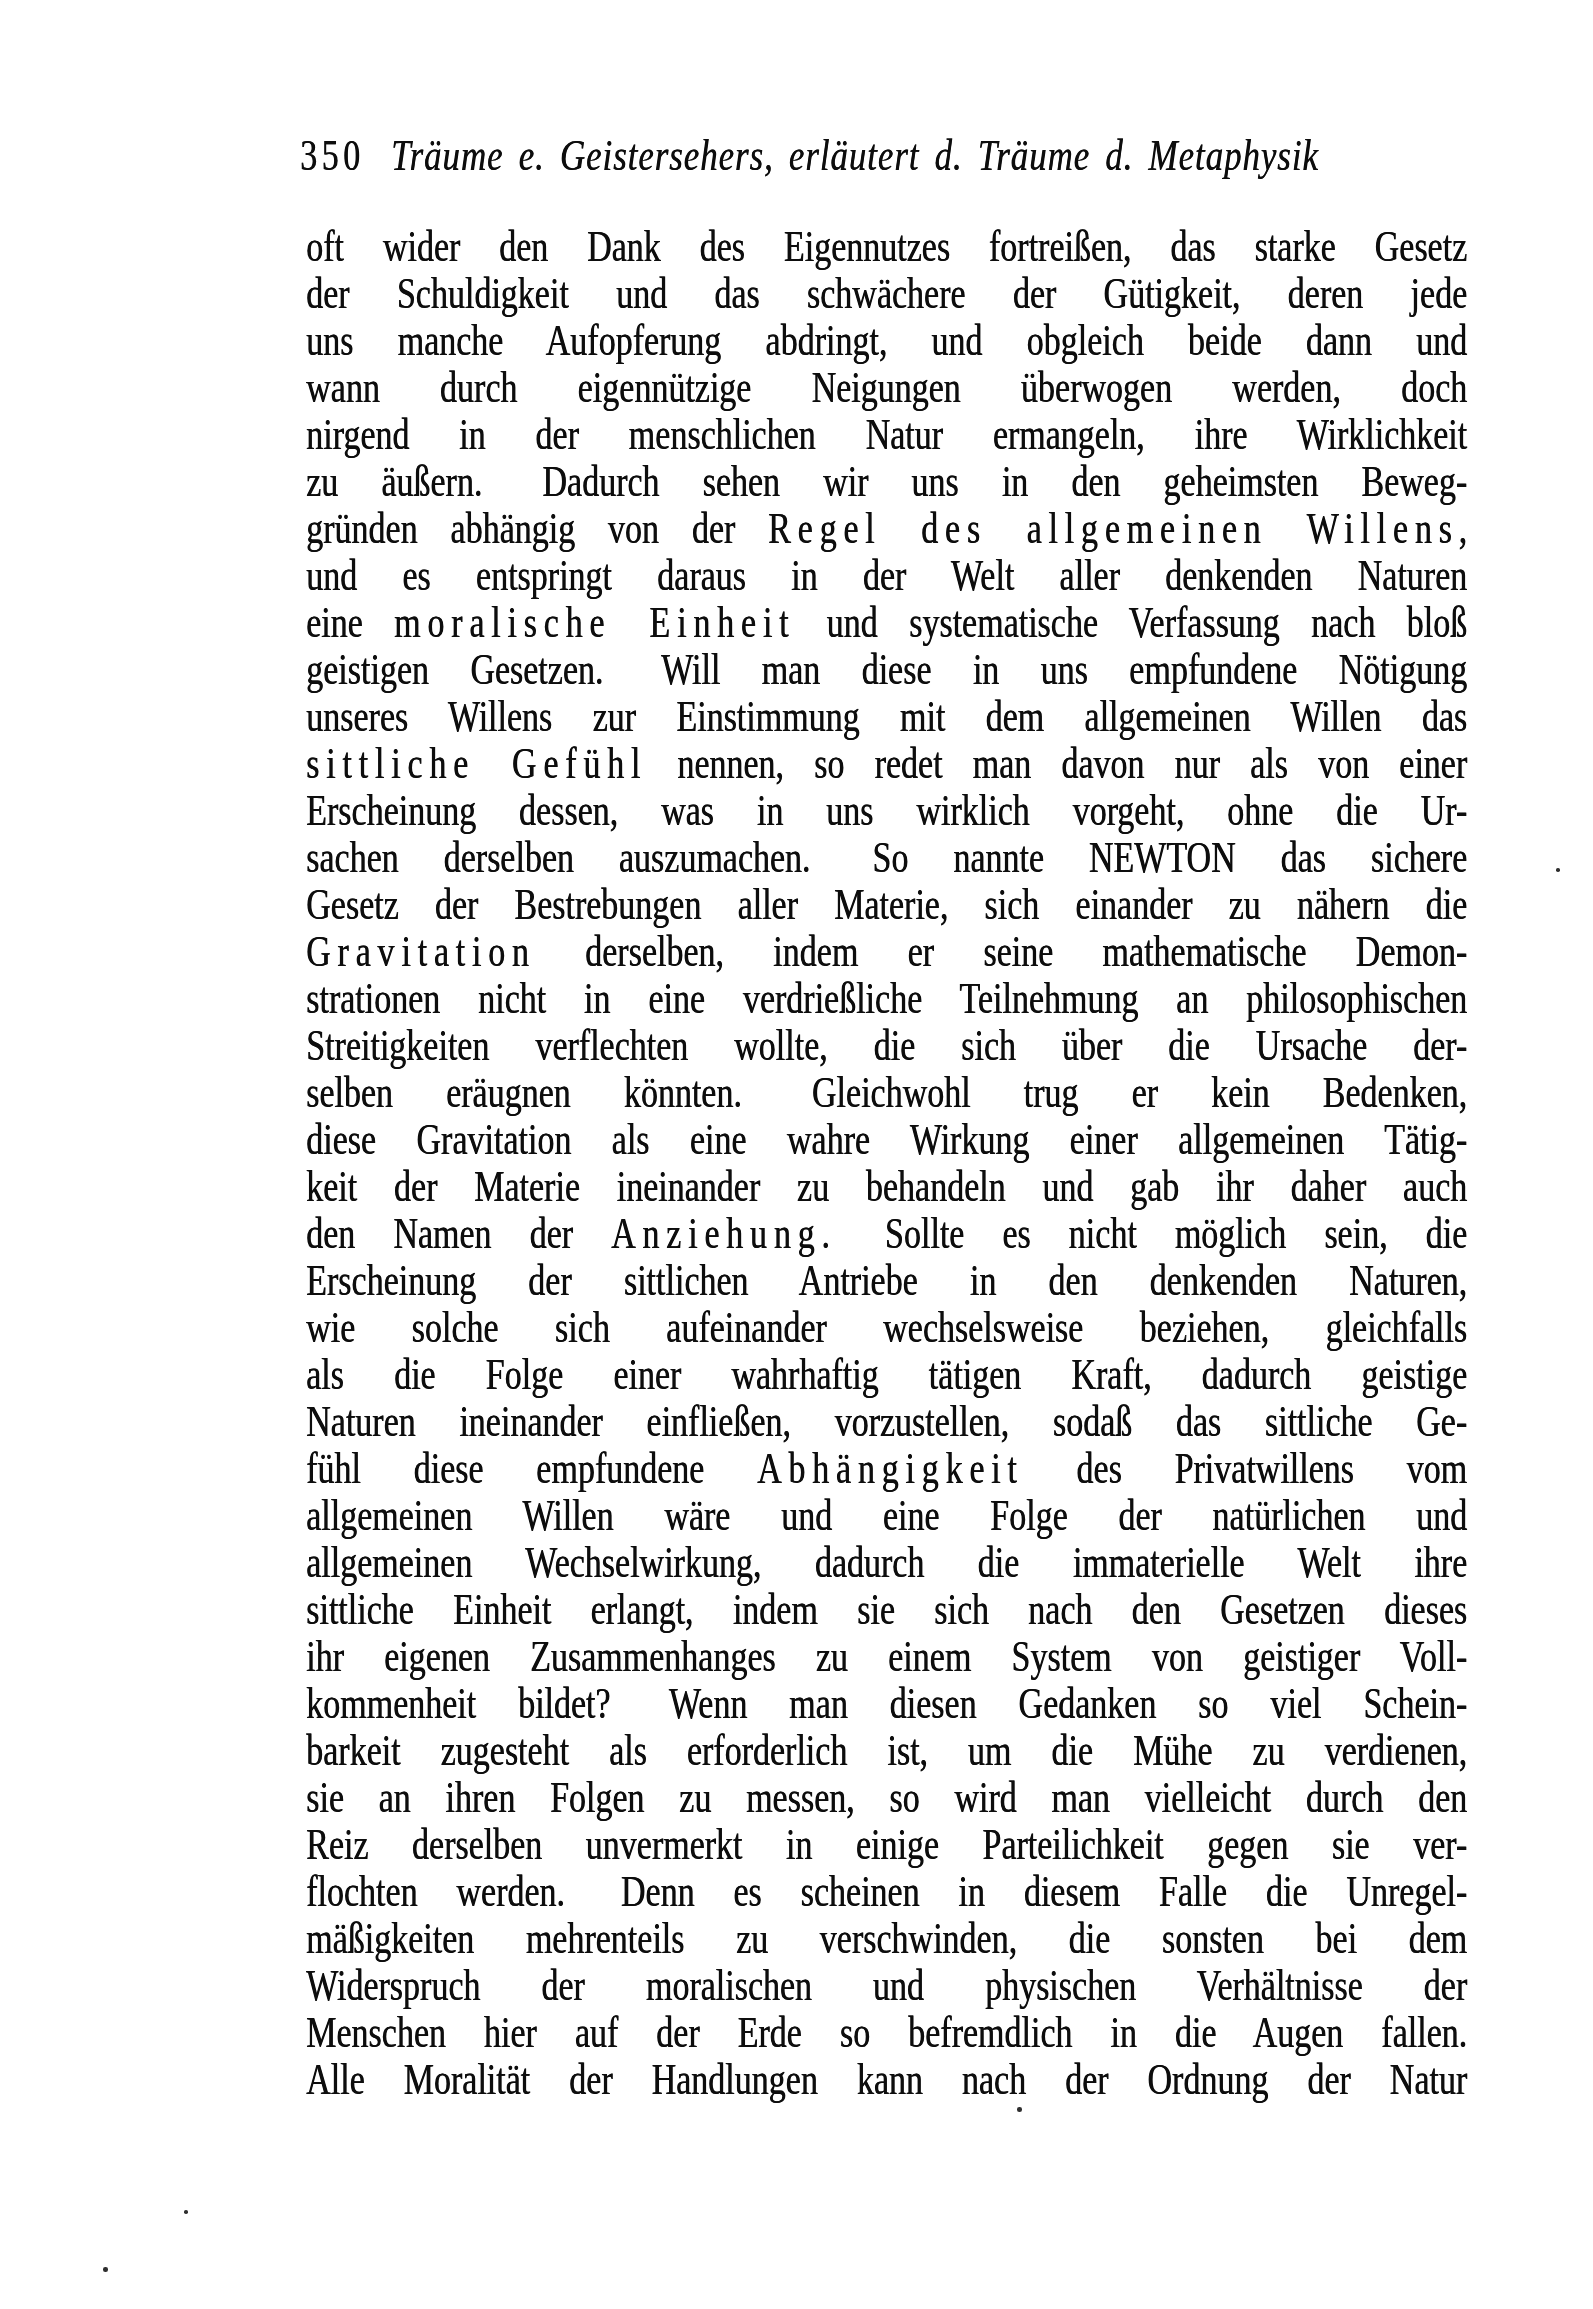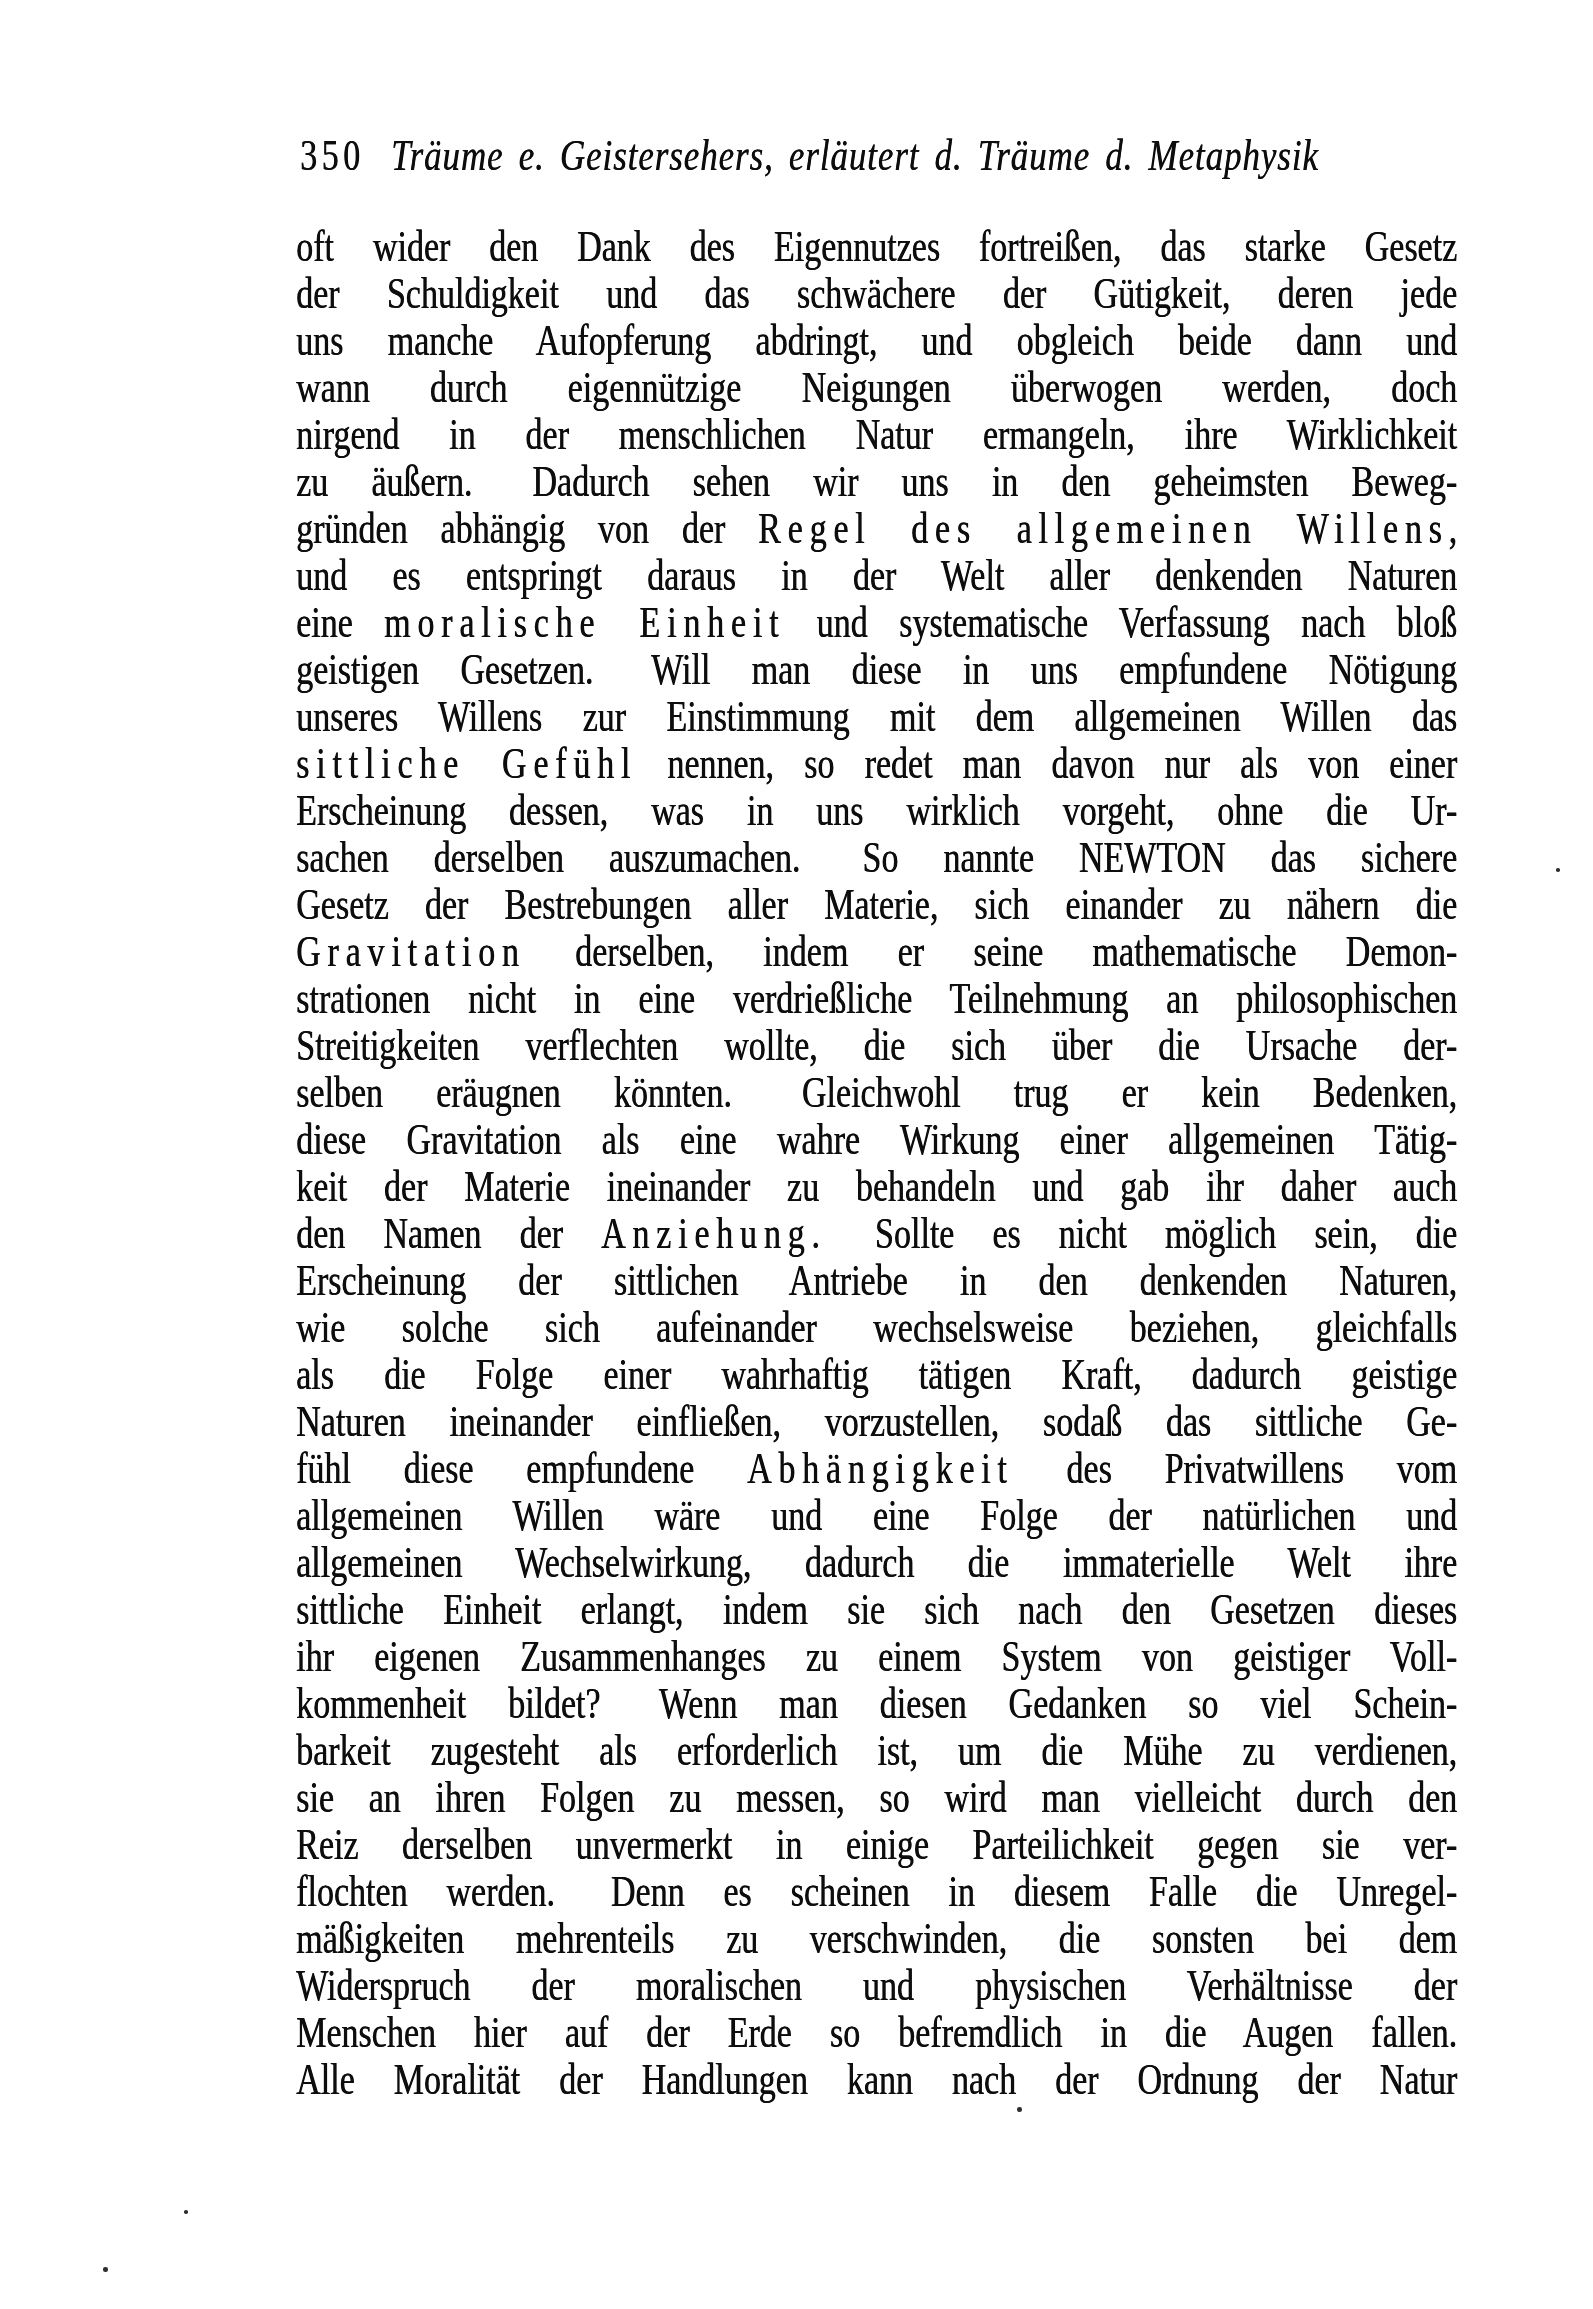--- a/index.html
+++ b/index.html
@@ -29,21 +29,21 @@
     position: absolute; left: 391px; top: 0;
     font-style: italic;
     font-size: 35px; line-height: 47px;
     letter-spacing: 0.9px; word-spacing: 5.5px;
     white-space: nowrap;
     transform: scaleY(1.28); transform-origin: 0 60%;
     text-shadow: 0.4px 0 0 currentColor;
   }
   
   .textblock {
-    position: absolute; left: 296px; top: 222px; width: 1161px;
+    position: absolute; left: 306px; top: 222px; width: 1161px;
   }
   .line {
     height: 47px; line-height: 47px;
     font-size: 34px;
     white-space: nowrap;
     text-align: justify;
     text-align-last: justify;
     transform: scaleY(1.32); transform-origin: 50% 50%;
     text-shadow: 0.5px 0 0 currentColor;
   }

